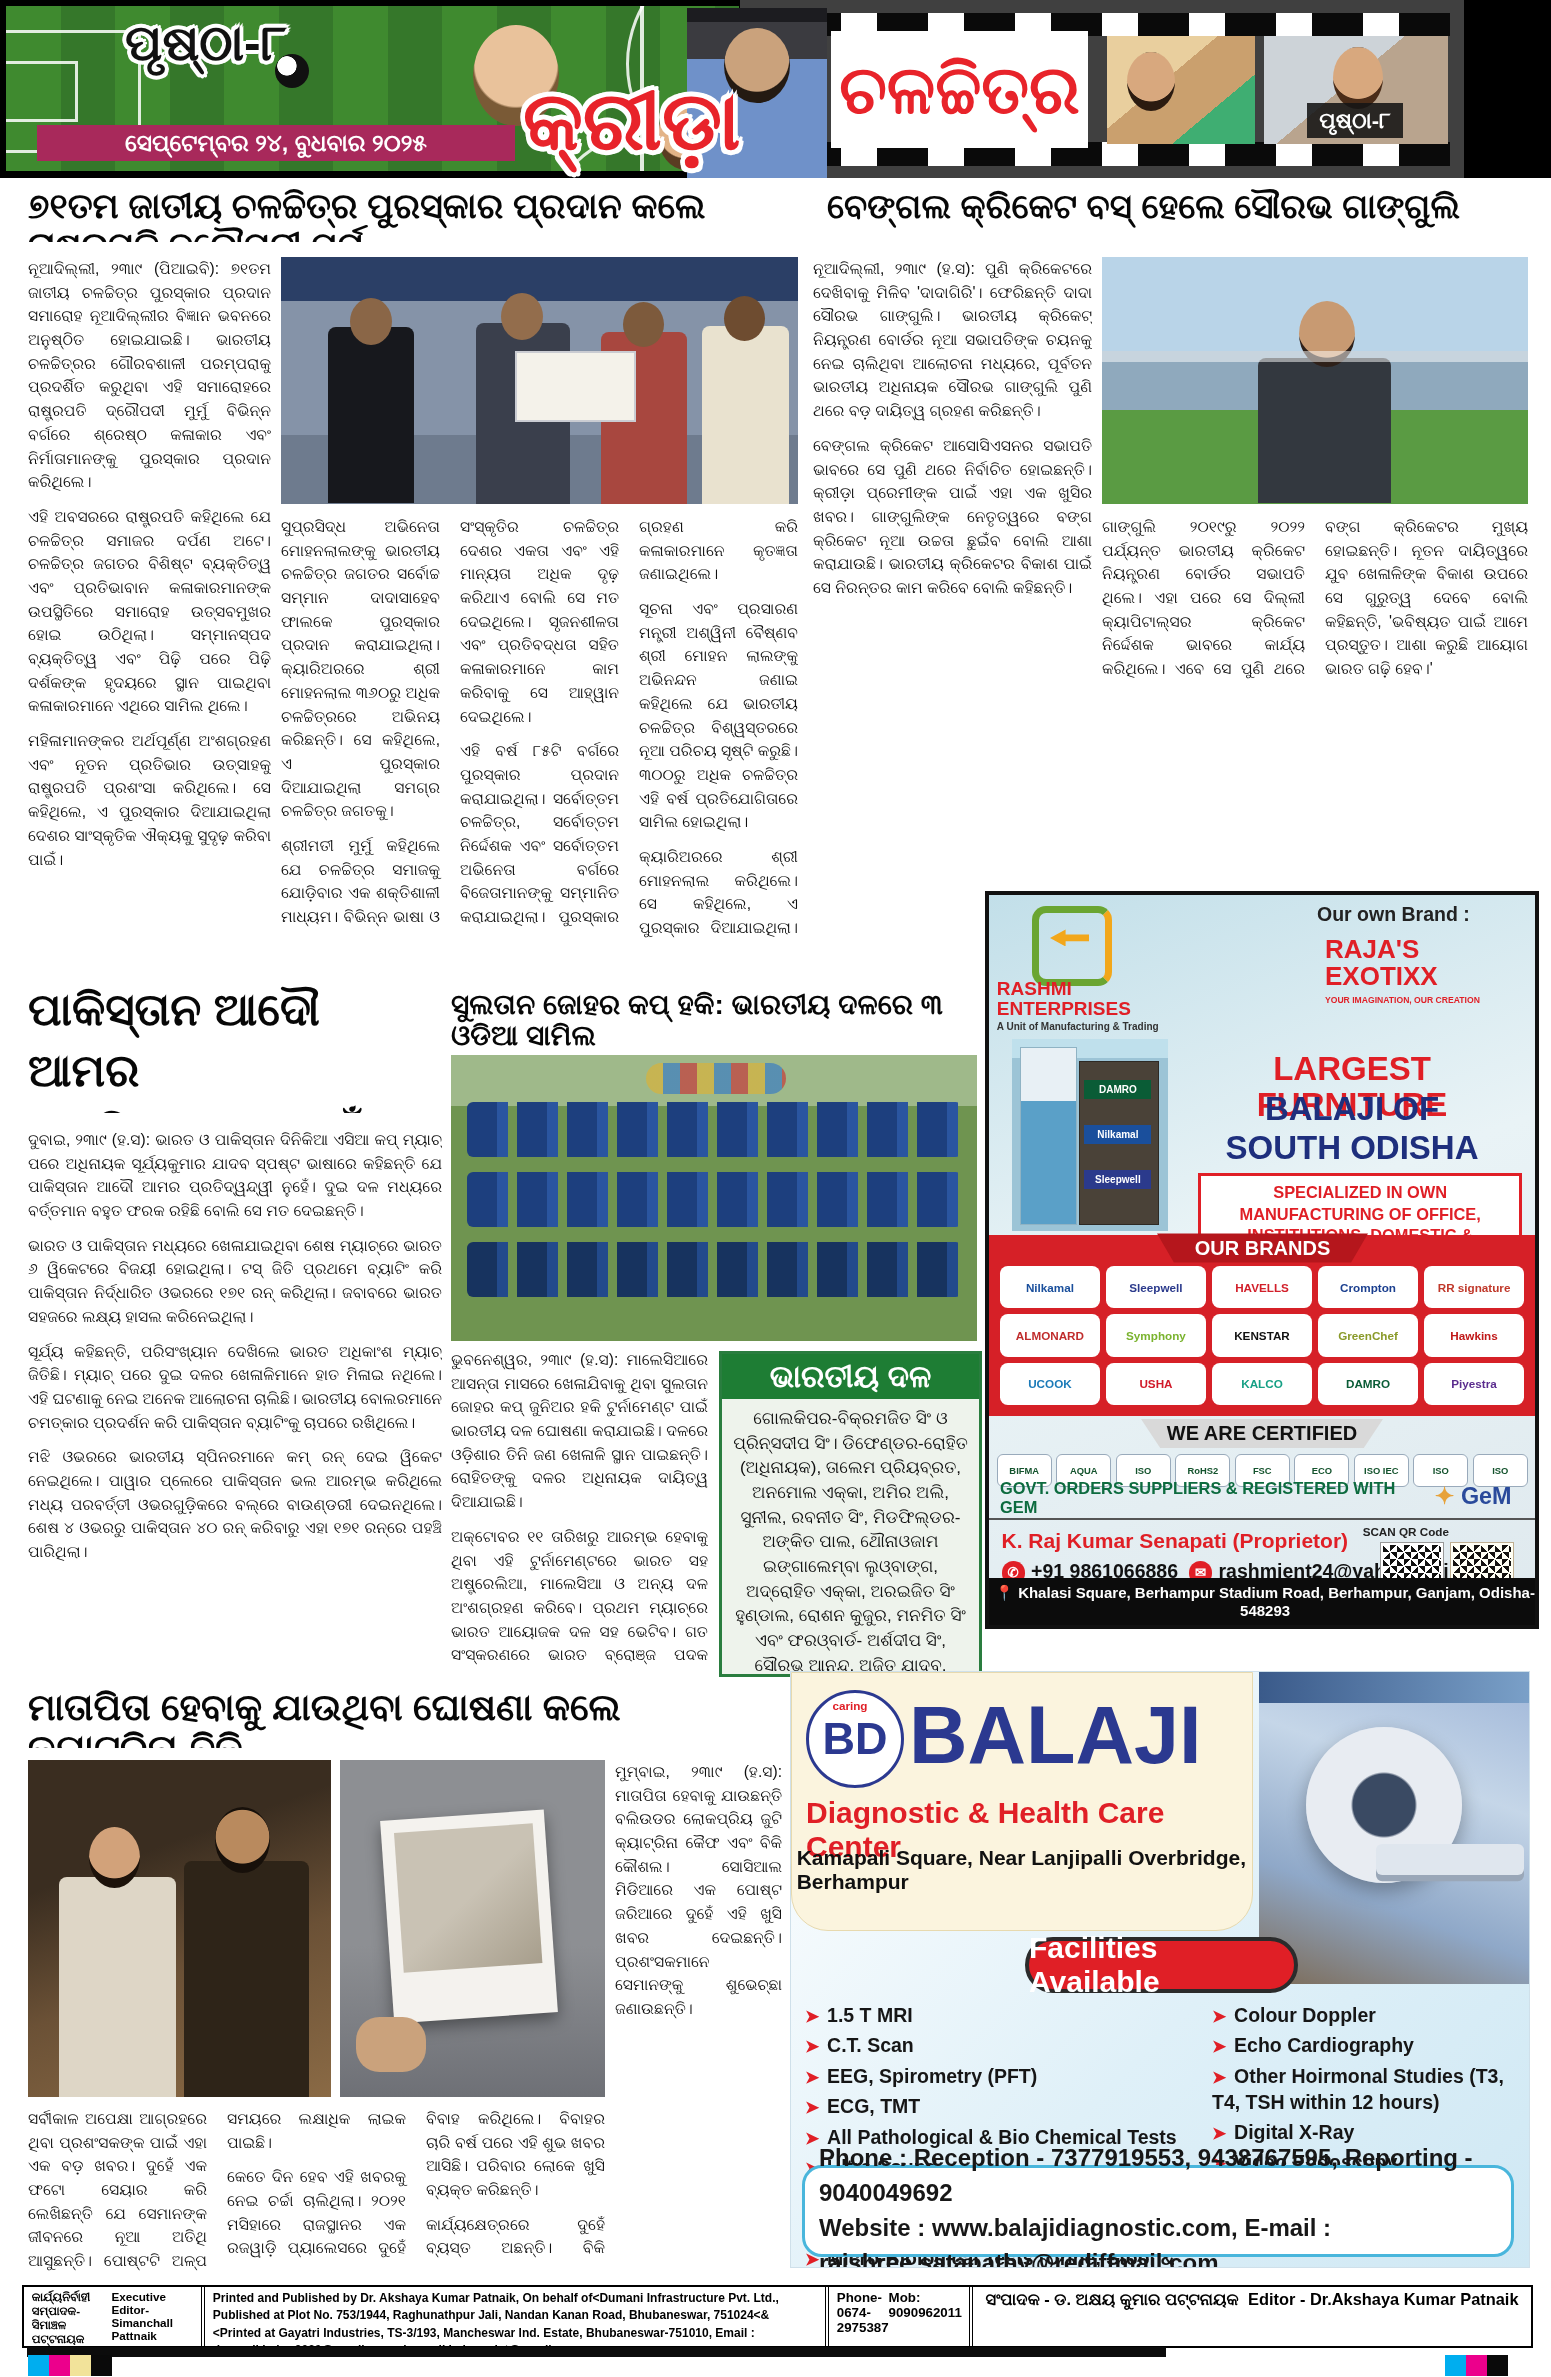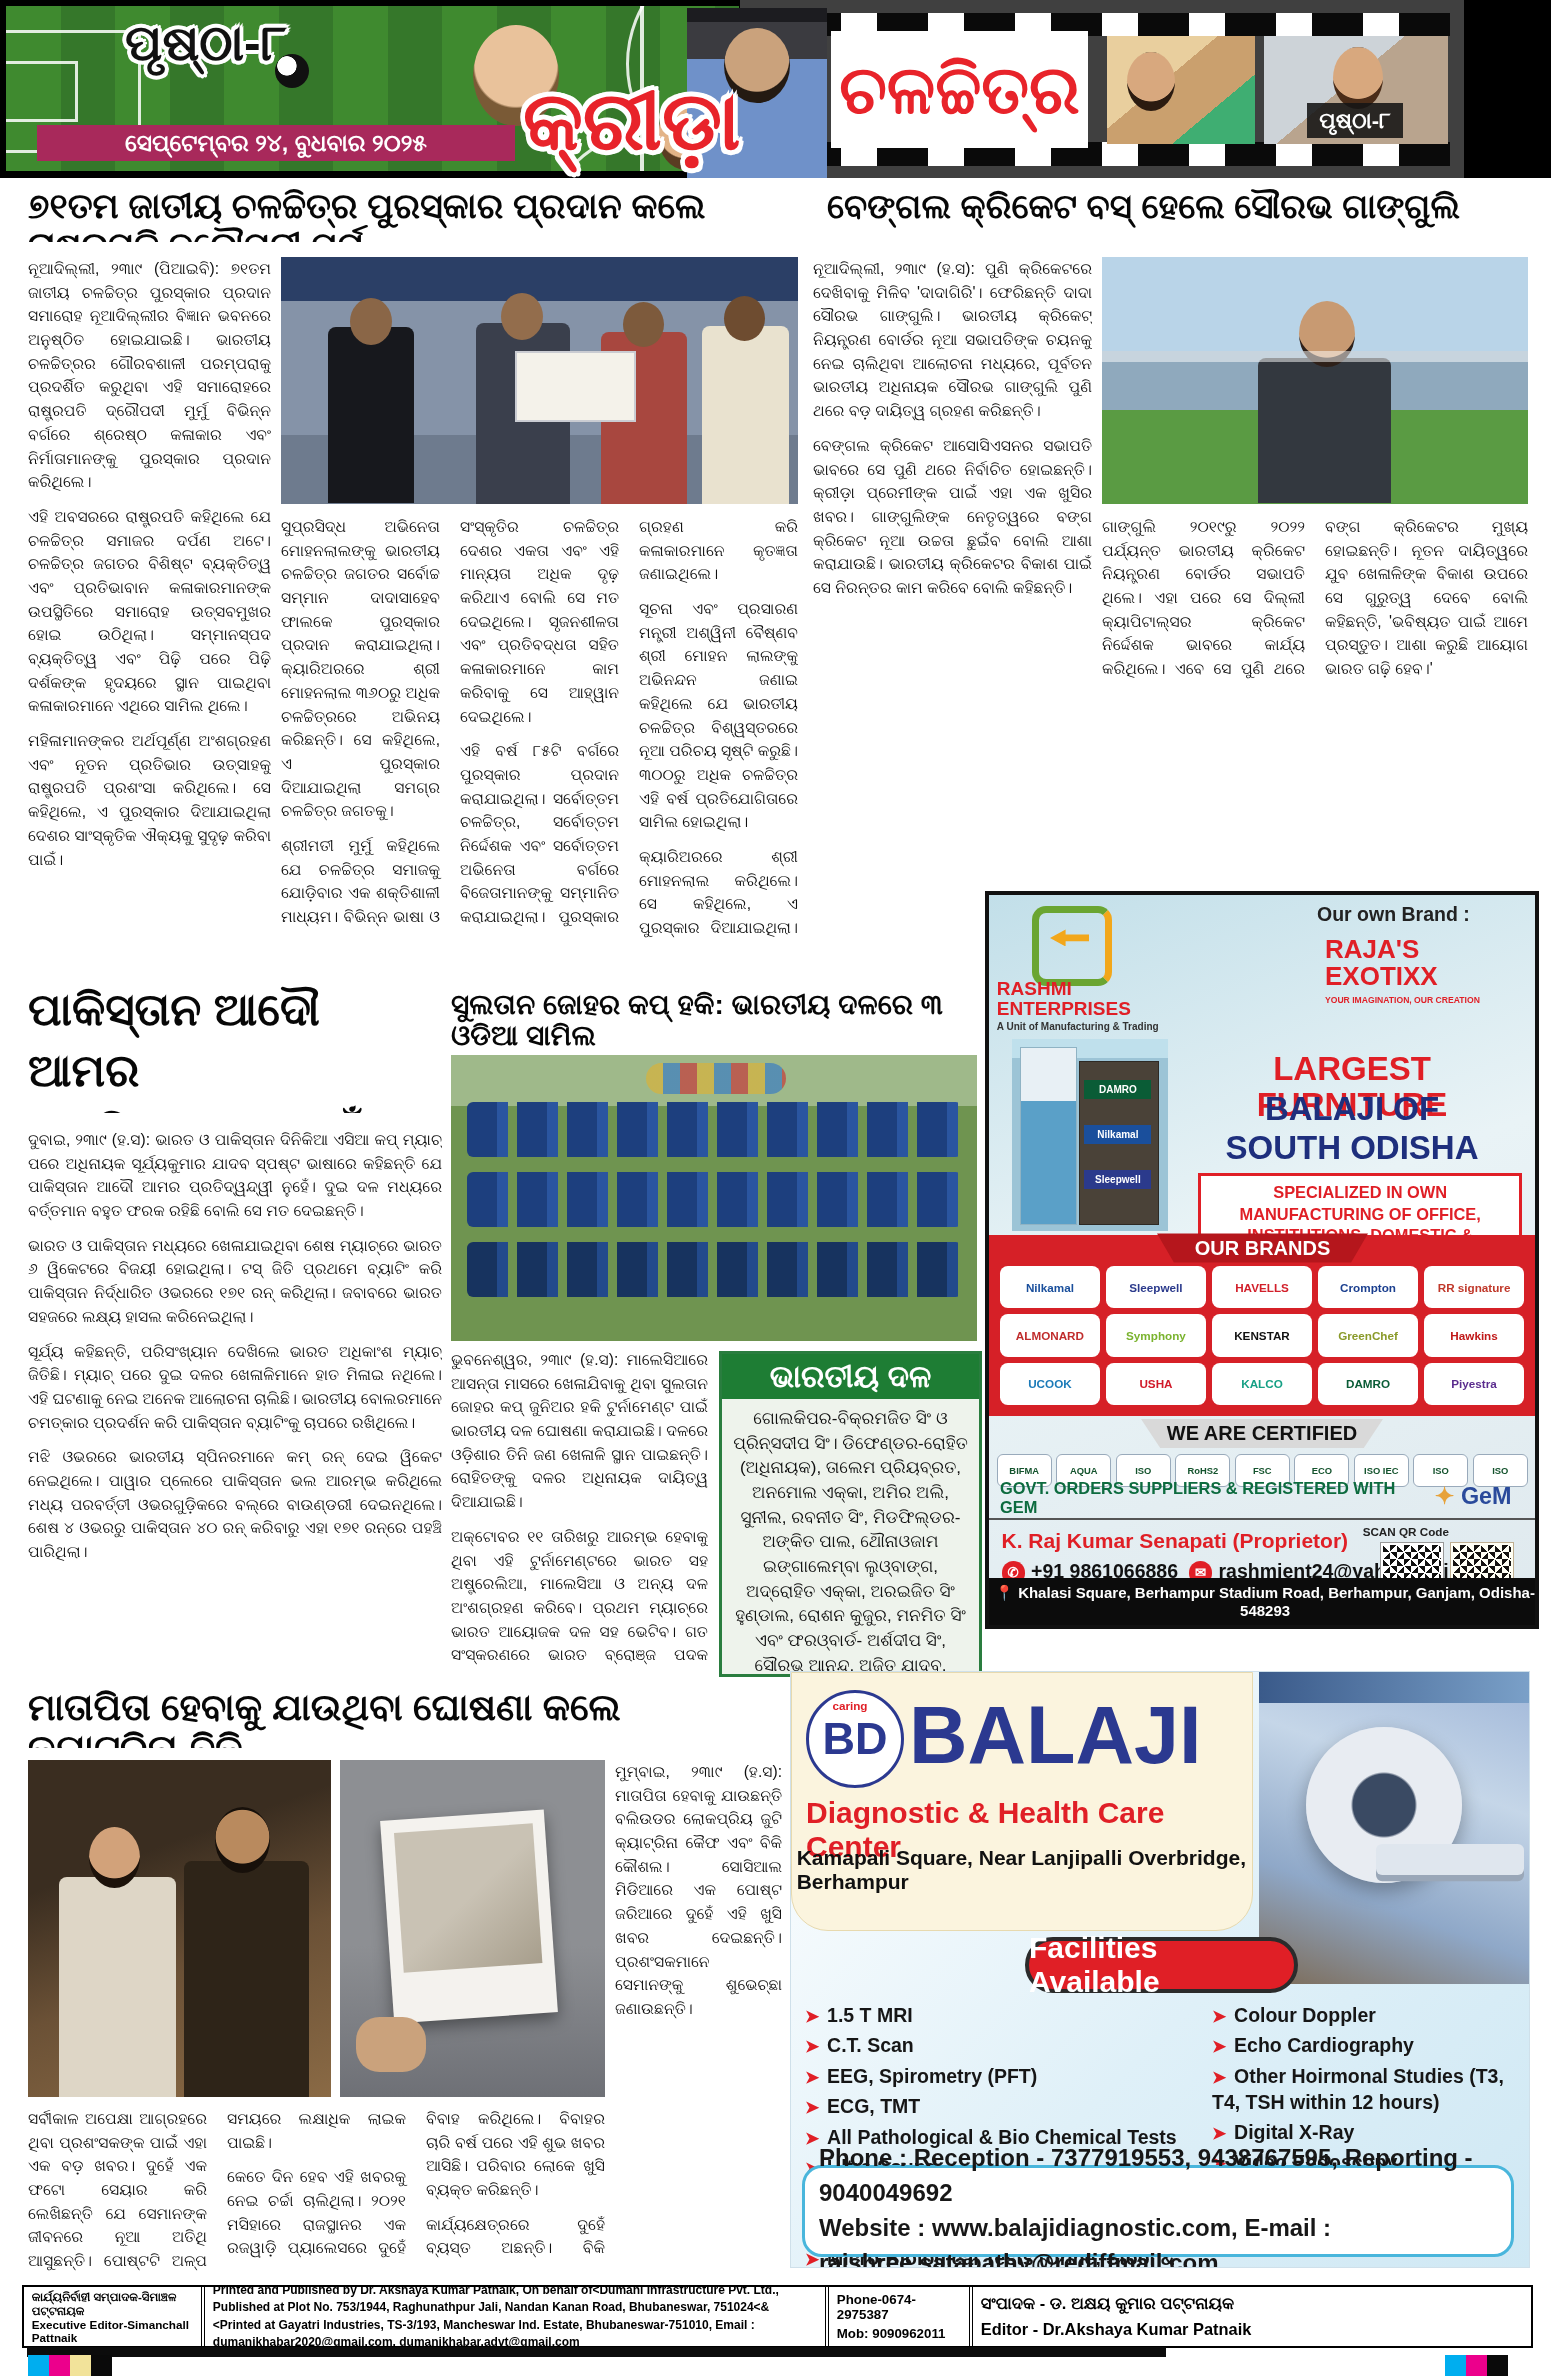--- a/index.html
+++ b/index.html
@@ -78,21 +78,21 @@
   #balContact{position:absolute;left:11px;top:493px;width:712px;height:92px;background:#fff;border:3.9px solid #49b6dc;
     border-radius:20px;display:flex;flex-direction:column;justify-content:center;padding:0 14px;box-sizing:border-box;
     font-size:24px;font-weight:800;color:#171717;line-height:1.45;}
   #mriPhoto{left:468px;top:0;width:270px;height:312px;background:linear-gradient(200deg,#9fb6d8 0%,#c5d6e8 35%,#8fa8c8 70%,#7c6a55 100%);}
   .mriBore{position:absolute;left:47px;top:55px;width:156px;height:156px;border-radius:50%;
     background:radial-gradient(circle,#3a4a63 0 28%,#e8ecf2 30% 100%);box-shadow:0 7.8px 19px rgba(0,0,0,.3);}
   .mriTable{position:absolute;left:117px;top:172px;width:148px;height:31px;background:#dfe6ee;border-radius:6.2px;box-shadow:0 6.2px 0 #9aa7b8;}
   
   #footer{left:22px;top:2285px;width:1507px;height:59px;border:2.3px solid #000;display:flex;}
   .fcell{border-right:4.7px double #000;padding:3.1px 7.8px;box-sizing:border-box;overflow:hidden;
-    display:flex;flex-direction:column;justify-content:space-between;}
+    display:flex;flex-direction:row;justify-content:space-between;}
   .fcell:last-child{border-right:none;}
   #footerBar{left:26.5px;top:2347px;width:1139px;height:10px;background:#0c0c0c;}
   .regmarks{position:absolute;top:2355px;display:flex;}
   .regmarks div{width:21px;height:21px;}
   
   .silhouette{position:absolute;border-radius:7.8px 7.8px 0 0;}
   .head{position:absolute;border-radius:50%;}
 </style>
 </head>
 <body>

